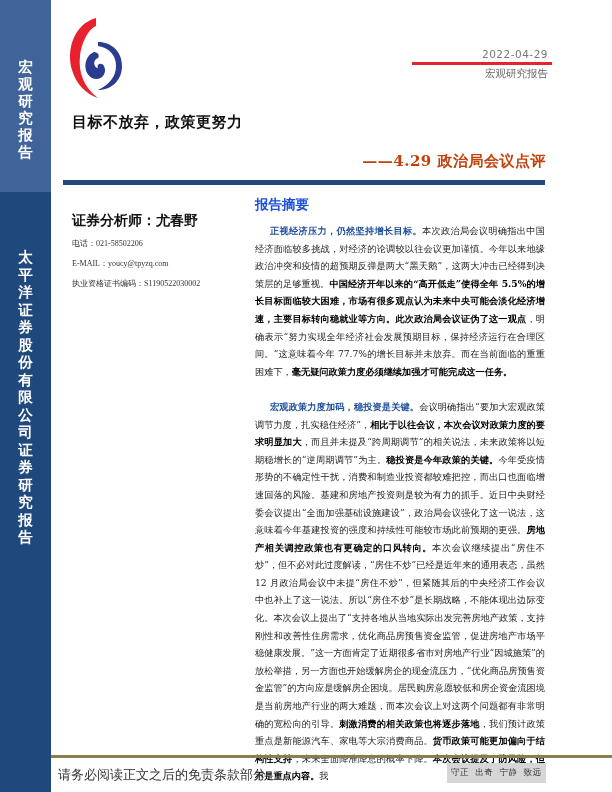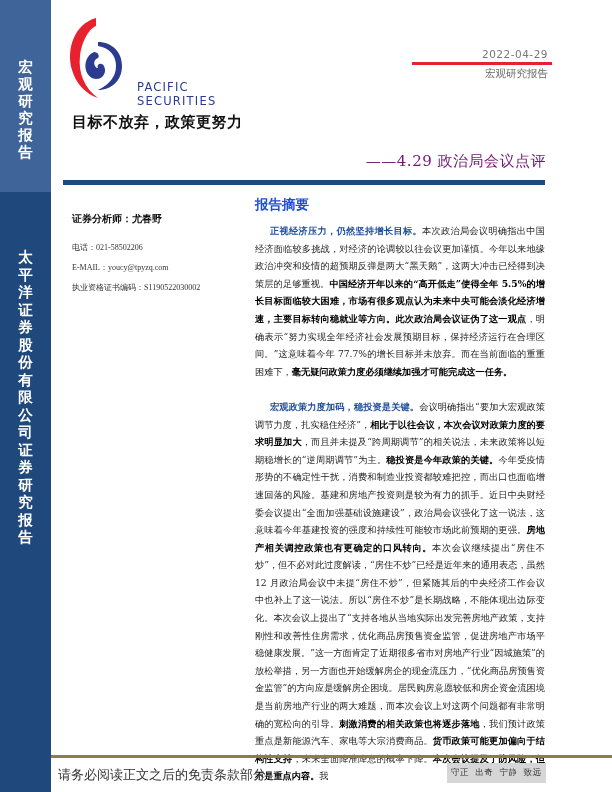--- a/index.html
+++ b/index.html
@@ -52,29 +52,29 @@
       font-family: "DejaVu Sans", "Liberation Sans", sans-serif;
       font-size: 10.5px; color: #666;
     }
 
     .main-title {
       position: absolute; left: 72px; top: 113px;
       font-size: 15px; font-weight: bold; color: #111; letter-spacing: 0.5px;
     }
     .subtitle {
       position: absolute; right: 66px; top: 152px;
-      font-size: 15px; font-weight: normal; color: #701a75; letter-spacing: 0.5px;
+      font-size: 15px; font-weight: bold; color: #c2410c; letter-spacing: 0.5px;
     }
     .blue-rule {
       position: absolute; left: 63px; top: 180px; width: 482px; height: 5px;
       background: #1f487c;
     }
 
     .analyst-block { position: absolute; left: 72px; top: 212px; width: 170px; }
-    .analyst-name { font-size: 10px; font-weight: bold; color: #111; margin-bottom: 16px; }
+    .analyst-name { font-size: 14px; font-weight: bold; color: #111; margin-bottom: 8px; }
     .analyst-line { font-size: 8px; color: #333; margin-bottom: 9px; font-family: "Liberation Serif", serif; }
 
     .summary-title {
       position: absolute; left: 255px; top: 196px;
       font-size: 13.5px; font-weight: bold; color: #1d4ed8;
     }
     .summary {
       position: absolute; left: 255px; top: 222px; width: 290px;
       font-size: 9.2px; line-height: 17.6px; color: #222; text-align: justify;
     }
@@ -128,21 +128,20 @@
     <span>报</span>
     <span>告</span>
   </div>
 
 <div class="logo">
   <svg class="logo-mark" viewBox="0 0 70 90" width="70" height="90">
     <path d="M32 6 C10 12 2 38 8 58 C12 72 22 82 34 86 C20 76 14 60 16 44 C18 28 26 16 32 14 Z" fill="#e8212f"></path>
     <path d="M34 30 C48 30 58 40 58 54 C58 68 48 78 34 78 C46 72 52 64 52 54 C52 44 46 36 34 34 Z" fill="#2b3b8f"></path>
     <path d="M30 40 C20 44 18 60 28 66 C36 70 44 62 40 54 C38 50 32 52 34 56 C30 56 28 48 34 46 C36 44 34 40 30 40 Z" fill="#2b3b8f"></path>
   </svg>
-  <div class="logo-en">PACIFIC SECURITIES</div>
 </div>
 
 <div class="date">2022-04-29</div>
 <div class="date-rule"></div>
 <div class="report-type">宏观研究报告</div>
 
 <div class="main-title">目标不放弃，政策更努力</div>
 <div class="subtitle">——4.29 政治局会议点评</div>
 <div class="blue-rule"></div>
 

